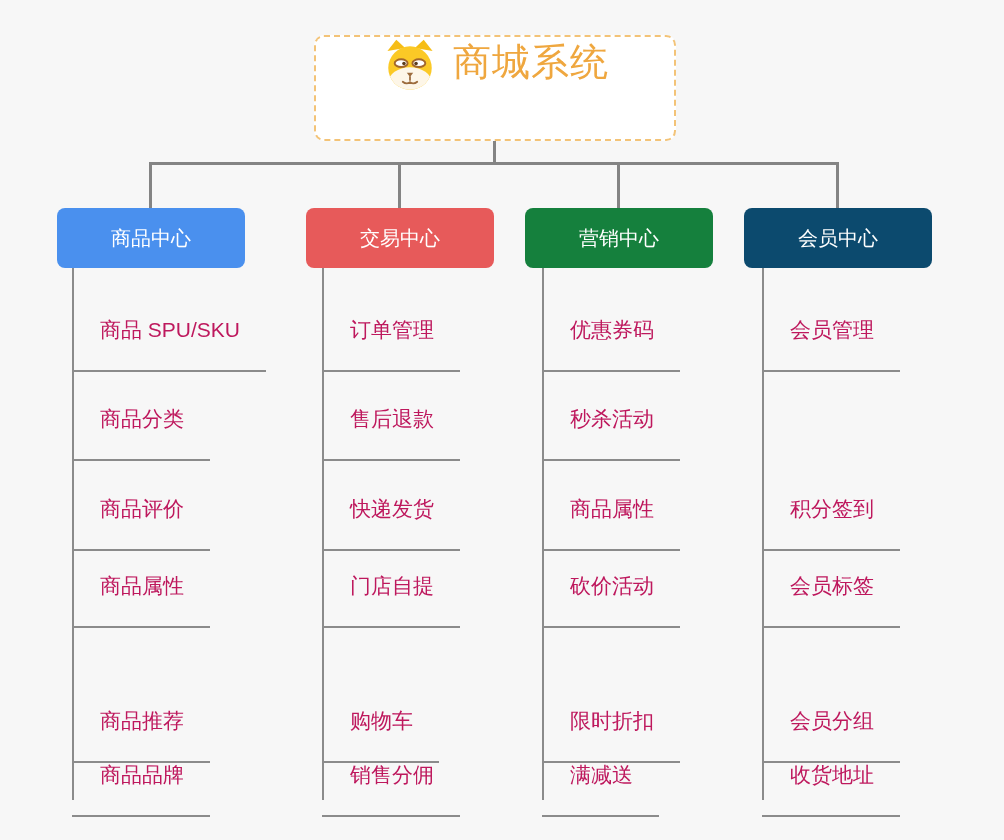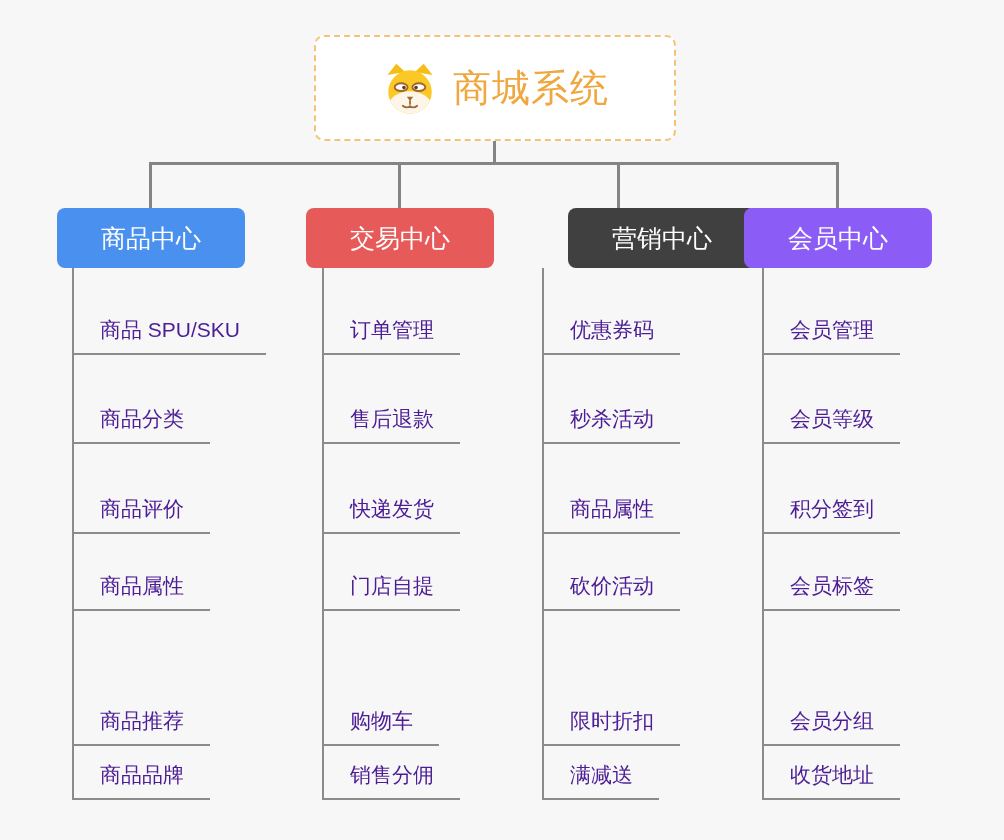--- a/index.html
+++ b/index.html
@@ -15,21 +15,21 @@
   }
 
   
   .root-node {
     position:absolute; left:314px; top:35px;
     width:362px; height:106px;
     background:#ffffff;
     border:2px dashed #f3c377;
     border-radius:10px;
     box-sizing:border-box;
-    display:flex; align-items:center; justify-content:center;
+    display:flex; justify-content:center;
     gap:14px;
     cursor:default;
   }
   .root-title {
     font-size:38px;
     color:#efa73f;
     letter-spacing:1px;
     white-space:nowrap;
   }
   .root-icon { width:58px; height:54px; flex:0 0 auto; }
@@ -41,43 +41,43 @@
   .stub        { top:162px; width:3px; height:46px; }
   .stub-0 { left:149px; } .stub-1 { left:398px; }
   .stub-2 { left:617px; } .stub-3 { left:836px; }
 
   
   .branch {
     position:absolute; top:208px;
     width:188px; height:60px;
     border-radius:8px;
     color:#ffffff;
-    font-size:25px;
+    font-size:20px;
     display:flex; align-items:center; justify-content:center;
     white-space:nowrap;
     cursor:default;
   }
   .branch-0 { left:57px;  background:#4a90ee; }
   .branch-1 { left:306px; background:#e75a5a; }
   .branch-2 { left:525px; background:#eda93e; }
   .branch-3 { left:744px; background:#6ebf44; }
 
   
   .spine { position:absolute; top:268px; width:2px; height:532px; background:#8b8b8b; }
   .spine-0 { left:72px; }  .spine-1 { left:322px; }
   .spine-2 { left:542px; } .spine-3 { left:762px; }
 
   
   .leaf {
     position:absolute;
-    padding:0 26px 8px 28px;
+    padding:0 26px 25px 28px;
     border-bottom:2px solid #8b8b8b;
     font-size:21px;
     line-height:31px;
-    color:#4c1d95;
+    color:#be185d;
     white-space:nowrap;
     cursor:default;
   }
   .col-0 { left:72px; }  .col-1 { left:322px; }
   .col-2 { left:542px; } .col-3 { left:762px; }
   .row-0 { top:314px; } .row-1 { top:403px; } .row-2 { top:493px; }
   .row-3 { top:570px; } .row-4 { top:705px; } .row-5 { top:759px; }
 </style>
 </head>
 <body>
@@ -107,22 +107,22 @@
 
   <div class="line root-stub"></div>
   <div class="line bus"></div>
   <div class="line stub stub-0"></div>
   <div class="line stub stub-1"></div>
   <div class="line stub stub-2"></div>
   <div class="line stub stub-3"></div>
 
   <div class="branch branch-0" style="background-color: rgb(74, 144, 238);">商品中心</div>
   <div class="branch branch-1" style="background-color: rgb(231, 90, 90);">交易中心</div>
-  <div class="branch branch-2" style="background-color: #404040; margin-left: 43px;">营销中心</div>
-  <div class="branch branch-3" style="background-color: #8b5cf6; text-align: right;">会员中心</div>
+  <div class="branch branch-2" style="background-color: #15803d;">营销中心</div>
+  <div class="branch branch-3" style="background-color: #0c4a6e; text-align: right;">会员中心</div>
 
   <div class="spine spine-0"></div>
   <div class="spine spine-1"></div>
   <div class="spine spine-2"></div>
   <div class="spine spine-3"></div>
 
   <div class="leaf col-0 row-0">商品 SPU/SKU</div>
   <div class="leaf col-0 row-1">商品分类</div>
   <div class="leaf col-0 row-2">商品评价</div>
   <div class="leaf col-0 row-3">商品属性</div>
@@ -137,19 +137,18 @@
   <div class="leaf col-1 row-5">销售分佣</div>
 
   <div class="leaf col-2 row-0">优惠券码</div>
   <div class="leaf col-2 row-1">秒杀活动</div>
   <div class="leaf col-2 row-2">商品属性</div>
   <div class="leaf col-2 row-3">砍价活动</div>
   <div class="leaf col-2 row-4">限时折扣</div>
   <div class="leaf col-2 row-5">满减送</div>
 
   <div class="leaf col-3 row-0">会员管理</div>
-  <div class="leaf col-3 row-1">会员等级</div>
   <div class="leaf col-3 row-2">积分签到</div>
   <div class="leaf col-3 row-3">会员标签</div>
   <div class="leaf col-3 row-5">收货地址</div>
   <div class="leaf col-3 row-4">会员分组</div>
 
 </div>
 
 </body></html>

